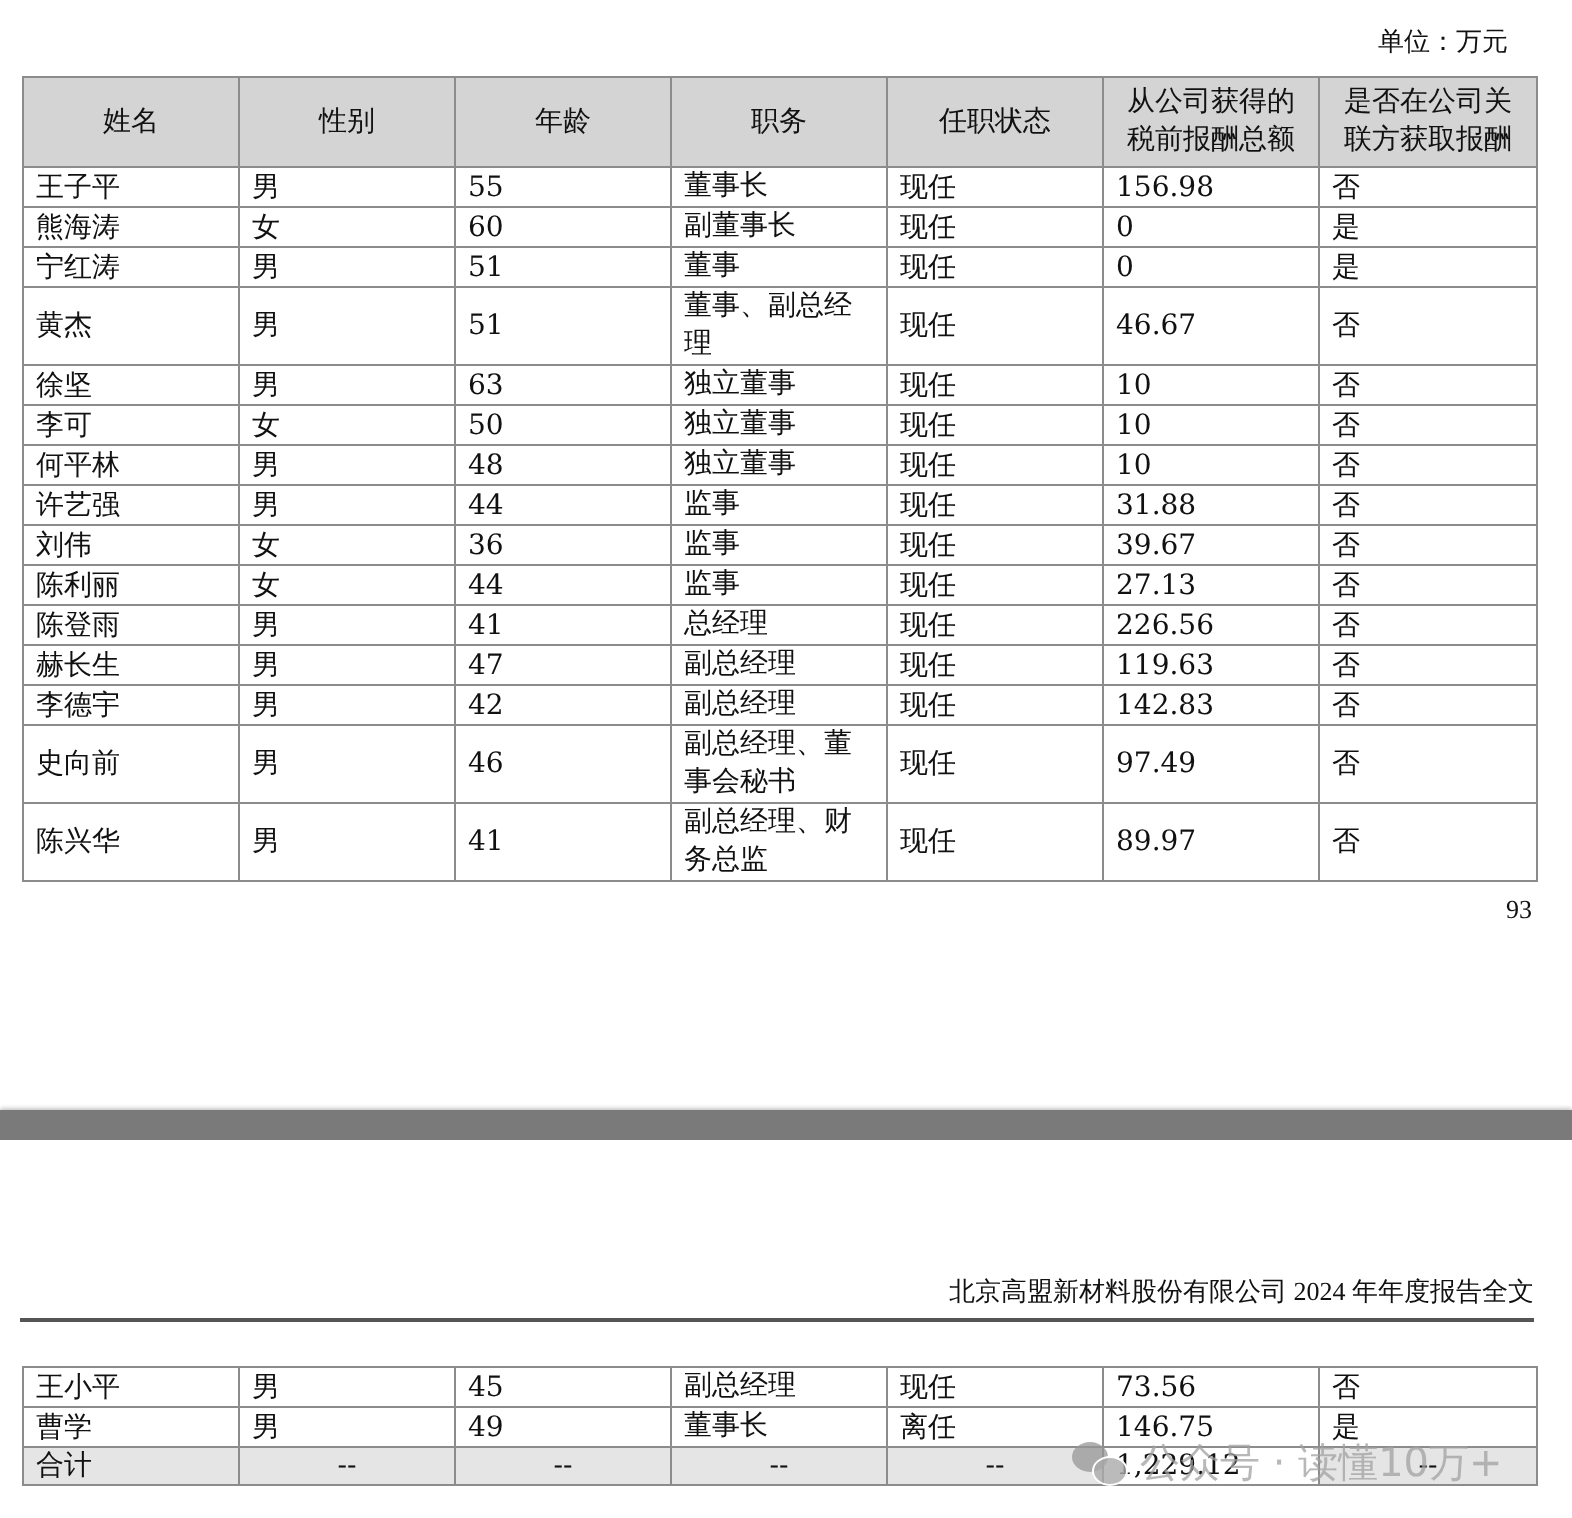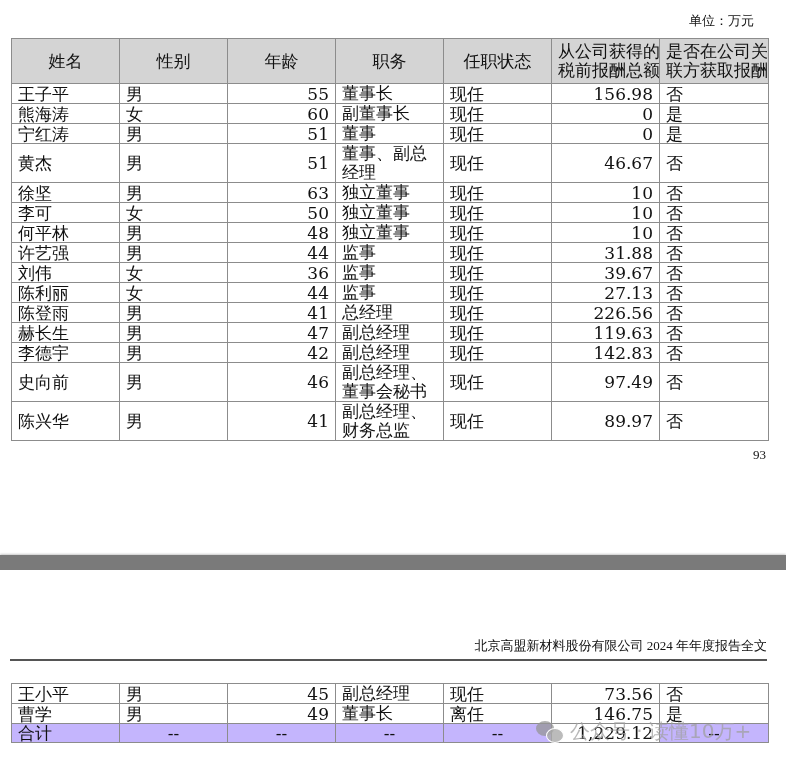--- a/index.html
+++ b/index.html
@@ -13,43 +13,43 @@
   .page-top { top: 0; height: 425px; }
   .page-bottom { top: 570px; height: 189px; }
   .unit {
     position: absolute; top: 12px; right: 32px;
     font-size: 13px;
   }
   table.comp {
     position: absolute; left: 11px;
     border-collapse: collapse; table-layout: fixed;
     width: 757px;
-    font-size: 17px;
+    font-size: 14px;
   }
   table.comp td, table.comp th {
     border: 1px solid #8c8c8c;
     padding: 0 6px;
     line-height: 18px;
     height: 18px;
     overflow: hidden;
     white-space: nowrap;
     font-weight: normal;
     vertical-align: middle;
   }
   table.comp th {
     background: #d4d4d4;
     text-align: center;
     height: 44px;
     line-height: 19px;
   }
-  table.comp td.num { text-align: right; }
+  table.comp td.num { }
   table.comp td.ctr { text-align: center; }
   table.comp td.wrap { white-space: normal; line-height: 19px; margin-left: 28px; }
   table.comp tr.tall td { height: 36px; }
-  table.comp tr.total td { background: #c4b5fd; }
+  table.comp tr.total td { background: #e5e5e5; }
   table.comp tr.total td.white { background: #fff; }
   .top-table { top: 38px; }
   .bottom-table { top: 113px; }
   .page-number {
     position: absolute; top: 447px; right: 20px;
     font-size: 13px; font-family: "Liberation Serif", serif;
   }
   .divider-band {
     position: absolute; left: 0; top: 555px; width: 786px; height: 15px;
     background: #7a7a7a;

